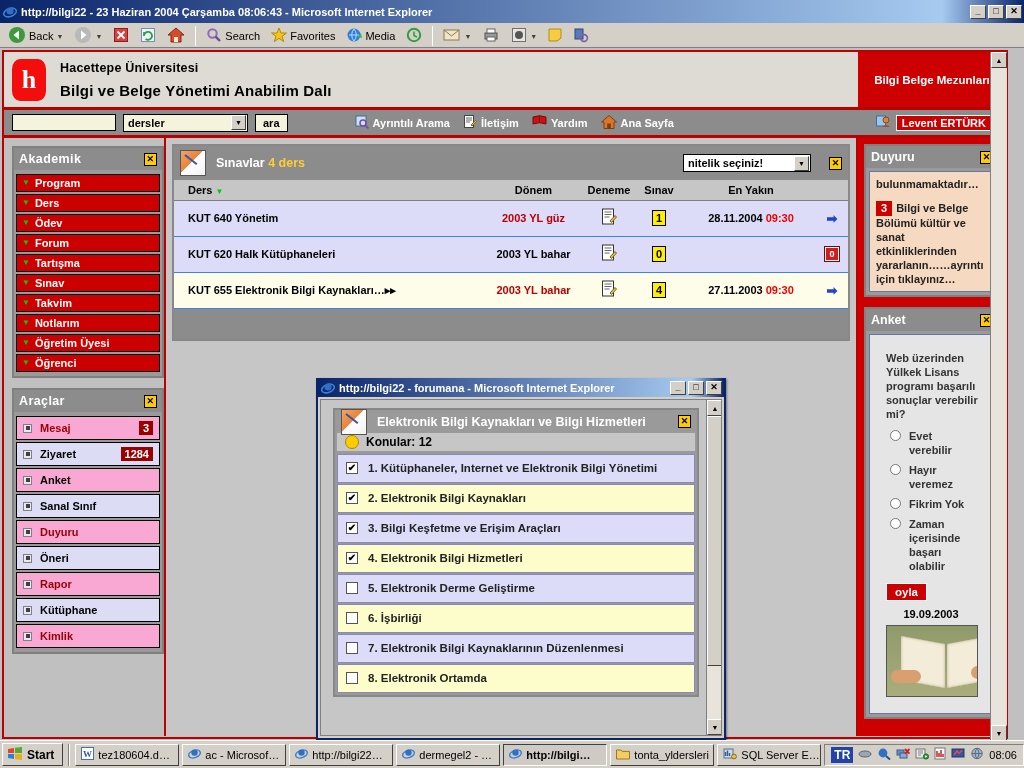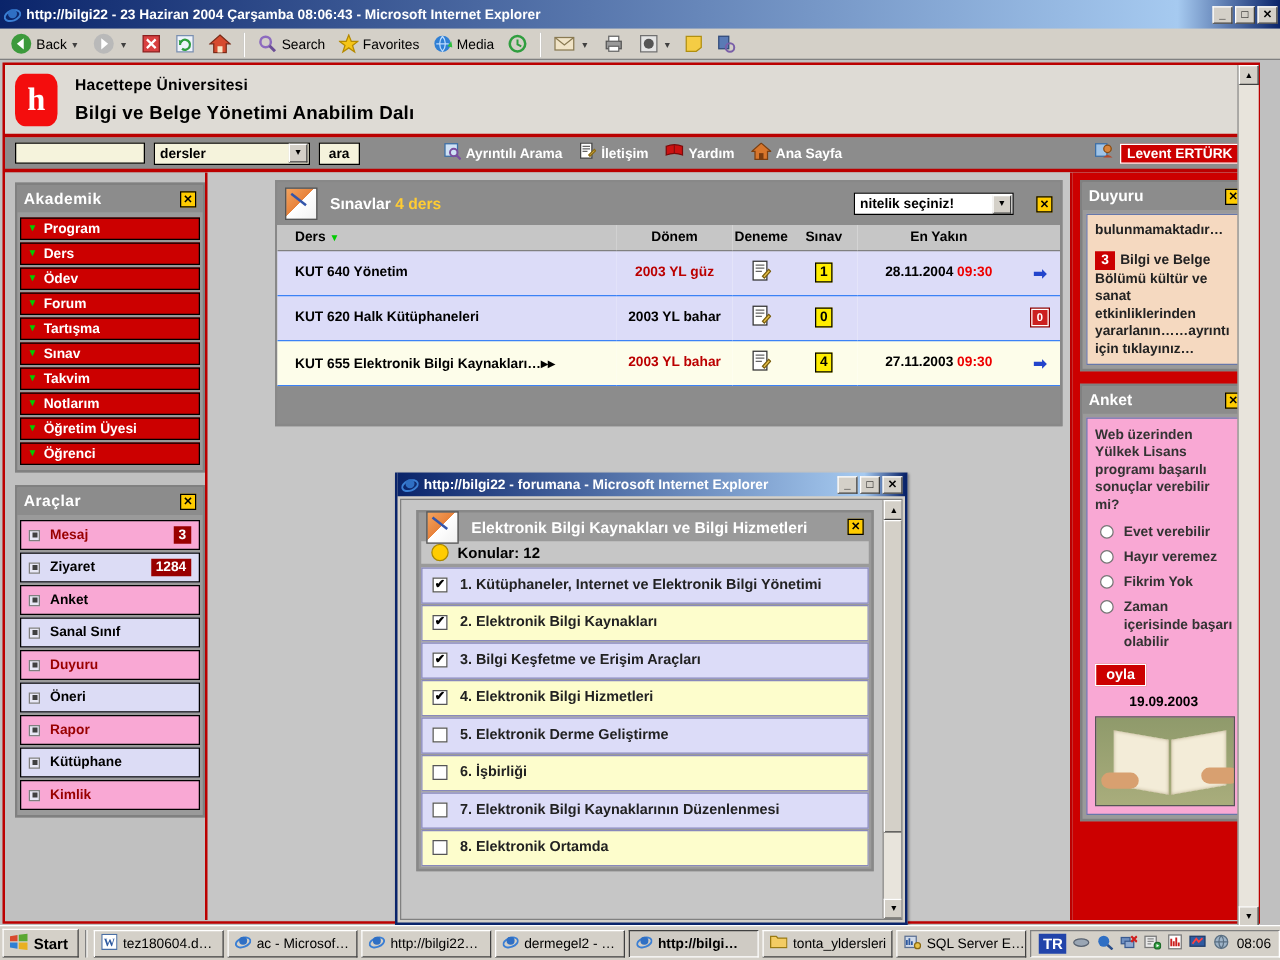--- a/index.html
+++ b/index.html
@@ -154,21 +154,21 @@
     width:9px;height:9px;border:1px solid #808080;background:#e8e8f5;
     display:flex;align-items:center;justify-content:center;flex:none;
   }
   .bullet i { width:4px;height:4px;background:#404040;display:block; }
   .badge {
     margin-left:auto;background:#990000;color:#fff;font-weight:bold;
     padding:0 4px;font-size:11px;line-height:14px;
   }
 
   
-  .maincard { border:2px solid #888; background:#8c8c8c;margin-left:48px; }
+  .maincard { border:2px solid #888; background:#8c8c8c; }
   .mc-hd { height:34px;display:flex;align-items:center;padding:0 6px;gap:10px;background:#8c8c8c; }
   .mc-icon {
     width:26px;height:26px;border:1px solid #555;flex:none;
     background:linear-gradient(135deg,#f3a460 0%,#e8833c 45%,#ffffff 46%,#f1f1f1 100%);
     position:relative;overflow:hidden;
   }
   .mc-icon:after {
     content:"";position:absolute;left:4px;top:3px;width:15px;height:2px;
     background:#3355aa;transform:rotate(38deg);transform-origin:left center;
   }
@@ -215,21 +215,21 @@
   }
   .rp-bd-duyuru {
     background:#f5d9c0;border:1px solid #6677aa;margin:3px;padding:5px 6px;
     font-size:11px;font-weight:bold;color:#222;line-height:14px;min-height:110px;
   }
   .d-badge {
     display:inline-block;background:#cc0000;color:#fff;font-weight:bold;
     padding:0 5px;margin-right:4px;font-size:11px;line-height:15px;
   }
   .rp-bd-anket {
-    background:#f9a8d4;border:1px solid #6677aa;margin:3px;padding:6px;
+    background:#e5e5e5;border:1px solid #6677aa;margin:3px;padding:16px;
     font-size:11px;font-weight:bold;color:#333;line-height:14px;
   }
   .q { color:#333; margin-bottom:8px; }
   .opt { display:flex;align-items:flex-start;gap:8px;margin:6px 0 6px 4px; }
   .radio {
     width:11px;height:11px;border-radius:50%;border:1px solid #777;background:#fff;flex:none;margin-top:1px;
   }
   .oyla {
     display:inline-block;background:#cc0000;color:#fff;font-weight:bold;
     padding:1px 8px;font-size:11.5px;border:1px solid #fff; margin-top:4px;
@@ -466,20 +466,21 @@
     <div id="page-inner">
 
       <div class="banner">
         <div class="banner-left">
           <div class="logo">h</div>
           <div class="banner-txt">
             <h1>Hacettepe Üniversitesi</h1>
             <h2>Bilgi ve Belge Yönetimi Anabilim Dalı</h2>
           </div>
         </div>
+        <div class="banner-right">Bilgi Belge Mezunları</div>
       </div>
 
       <div class="searchbar">
         <input class="sb-input" value="" style="">
         <div class="sb-select">
           <span>dersler</span>
           <span class="sel-arrow">▼</span>
         </div>
         <div class="sb-btn">ara</div>
 

